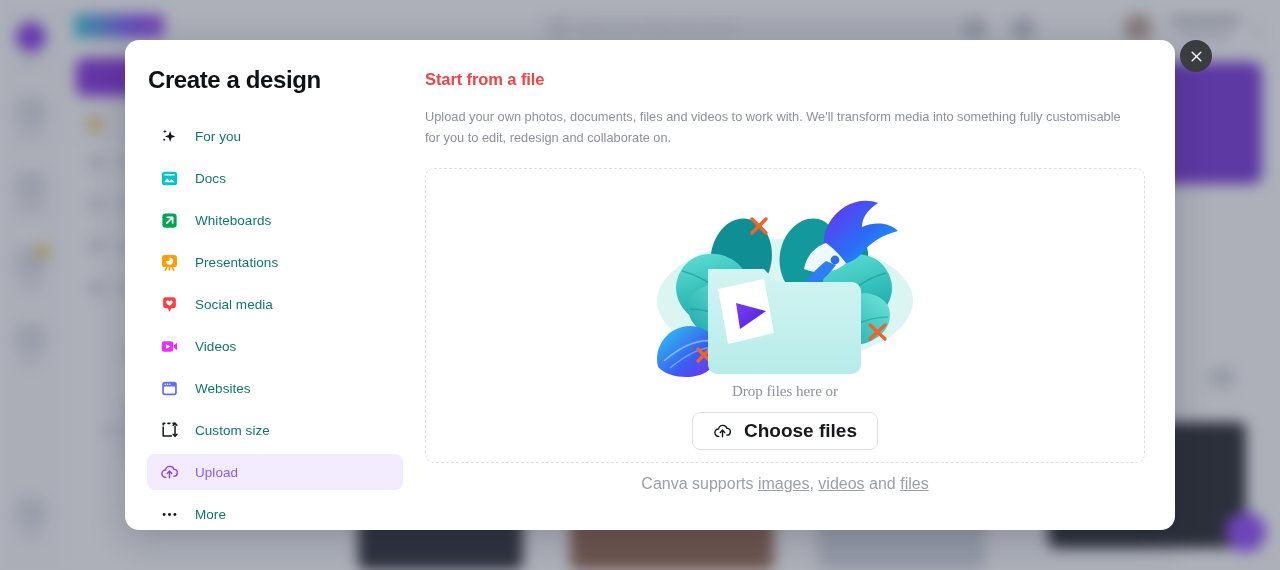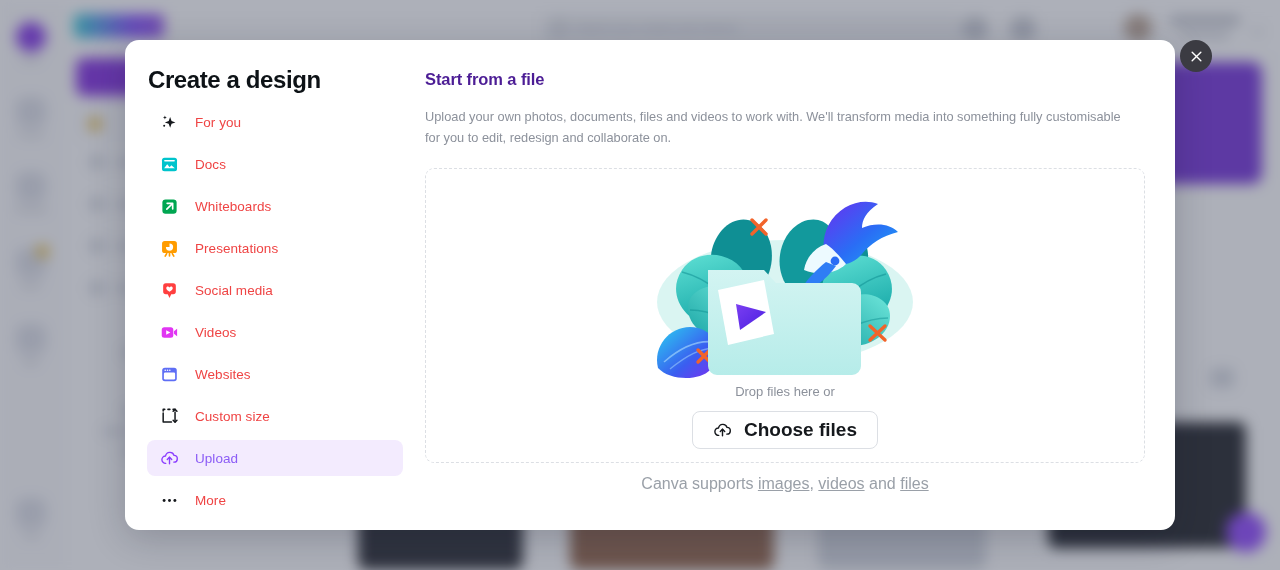--- a/index.html
+++ b/index.html
@@ -131,64 +131,64 @@
   
   .m-left {
     width: 300px; flex: 0 0 300px;
     padding: 26px 0 0 0;
     position: relative;
   }
   .m-title {
     font-size: 24px; font-weight: bold; color: #0d1216;
     letter-spacing: -.4px;
     padding: 0 0 0 23px;
-    margin-bottom: 10px;
+    margin-bottom: 24px;
   }
   .m-menu { padding: 0 22px 0 22px; }
   .m-item {
     display: flex; align-items: center;
     height: 36px; padding: 0 12px;
     border-radius: 8px;
     margin-bottom: 6px;
     cursor: pointer;
   }
   .m-item.active { background: #f3ebfe; }
   .m-ic {
     width: 20px; height: 20px; margin-right: 16px;
     display: flex; align-items: center; justify-content: center;
     flex: 0 0 20px;
   }
   .m-ic svg { width: 19px; height: 19px; display: block; }
   .m-label {
-    font-size: 13.5px; color: #ef4444; letter-spacing: .05px;
+    font-size: 13.5px; color: #0f766e; letter-spacing: .05px;
   }
   .m-item.active .m-label { color: #8b5cf6; }
 
   
   .m-right {
     flex: 1; padding: 30px 30px 0 0;
     position: relative;
   }
   .r-title {
-    font-size: 16.5px; font-weight: bold; color: #4c1d95;
+    font-size: 16.5px; font-weight: bold; color: #ef4444;
     letter-spacing: -.1px; margin-bottom: 17px;
   }
   .r-desc {
     font-size: 12.8px; color: #8c919b; line-height: 21px;
     max-width: 706px; margin-bottom: 20px;
   }
   .dropzone {
     border: 1.3px dashed #dcdfe4;
     border-radius: 9px;
     height: 295px;
     display: flex; flex-direction: column;
     align-items: center; justify-content: center;
   }
   .illus { width: 290px; height: 200px; display: block; margin-bottom: 2px; }
-  .drop-txt { font-size: 13px; color: #8c919b; margin-bottom: 12px; }
+  .drop-txt { font-size: 15px; color: #8c919b; margin-bottom: 12px; font-family: Liberation Serif, serif; }
   .choose-btn {
     display: inline-flex; align-items: center; gap: 12px;
     height: 38px; padding: 0 20px;
     border: 1px solid #dcdfe4; border-radius: 8px;
     background: #fff; cursor: pointer;
     font-family: inherit;
   }
   .choose-btn span { font-size: 19px; font-weight: bold; color: #15181c; }
   .choose-btn svg { width: 19px; height: 19px; }
   .r-foot {

